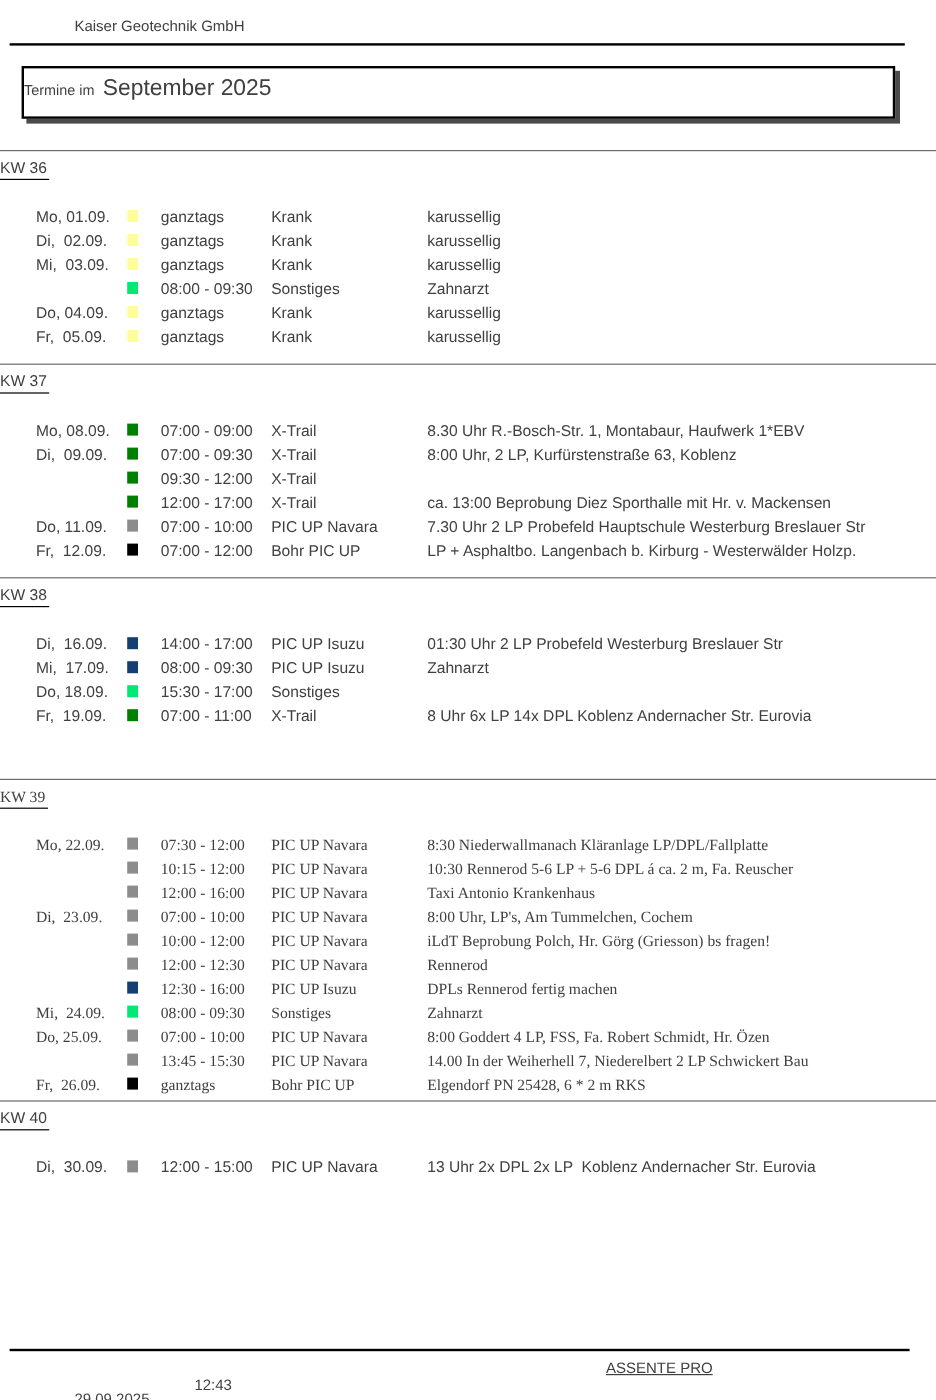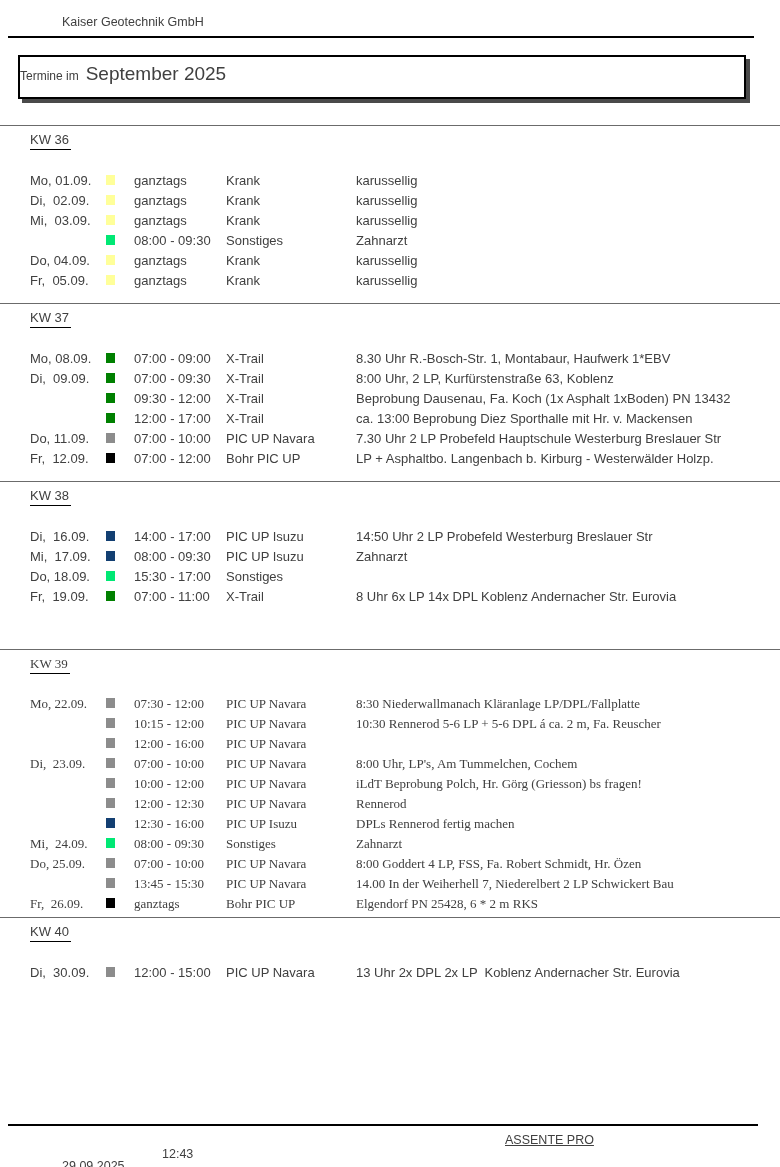--- a/index.html
+++ b/index.html
@@ -24,21 +24,21 @@
     display:flex;align-items:baseline;
     padding-top:6px;box-sizing:content-box;
   }
   .person{flex:0 0 238px;padding-left:20px;font-size:19px;}
   .title-prefix{font-size:12px;}
   .title-month{font-size:19px;margin-left:7px;}
   
   #sections{margin-top:26px;}
   section.week{border-top:1px solid #6b6b6b;padding-top:6px;}
   .kw{
-    margin-left:30px;display:inline-block;
+    display:inline-block;
     border-bottom:1px solid #000;padding:0 2px 1px 0;
     height:16px;line-height:16px;
   }
   .rows{margin:20px 0 0 30px;}
   section.week{padding-bottom:13px;}
   #sections section:nth-child(3){padding-bottom:43px;}
   #sections section:nth-child(4){padding-bottom:3px;font-family:Liberation Serif, serif;}
   #sections section:nth-child(5){padding-bottom:0;}
   .row{
     display:grid;
@@ -138,21 +138,20 @@
     <span class="time">07:00 - 09:30</span>
     <span class="cat">X-Trail</span>
     <span class="desc">8:00 Uhr, 2 LP, Kurfürstenstraße 63, Koblenz</span>
   </div>
 
   <div class="row">
     <span class="day"></span>
     <span class="sq-cell"><span class="sq" style="background: rgb(0, 128, 0);"></span></span>
     <span class="time">09:30 - 12:00</span>
     <span class="cat">X-Trail</span>
-    <span class="desc">Beprobung Dausenau, Fa. Koch (1x Asphalt 1xBoden) PN 13432</span>
   </div>
 
   <div class="row">
     <span class="day"></span>
     <span class="sq-cell"><span class="sq" style="background: rgb(0, 128, 0);"></span></span>
     <span class="time">12:00 - 17:00</span>
     <span class="cat">X-Trail</span>
     <span class="desc">ca. 13:00 Beprobung Diez Sporthalle mit Hr. v. Mackensen</span>
   </div>
 
@@ -175,21 +174,21 @@
   </section>
 
   <section class="week">
     <div class="kw">KW 38</div>
     <div class="rows">
   <div class="row">
     <span class="day">Di,  16.09.</span>
     <span class="sq-cell"><span class="sq" style="background: rgb(19, 63, 114);"></span></span>
     <span class="time">14:00 - 17:00</span>
     <span class="cat">PIC UP Isuzu</span>
-    <span class="desc">14:50 Uhr 2 LP Probefeld Westerburg Breslauer Str</span>
+    <span class="desc">01:30 Uhr 2 LP Probefeld Westerburg Breslauer Str</span>
   </div>
 
   <div class="row">
     <span class="day">Mi,  17.09.</span>
     <span class="sq-cell"><span class="sq" style="background: rgb(19, 63, 114);"></span></span>
     <span class="time">08:00 - 09:30</span>
     <span class="cat">PIC UP Isuzu</span>
     <span class="desc">Zahnarzt</span>
   </div>
 
@@ -227,20 +226,21 @@
     <span class="time">10:15 - 12:00</span>
     <span class="cat">PIC UP Navara</span>
     <span class="desc">10:30 Rennerod 5-6 LP + 5-6 DPL á ca. 2 m, Fa. Reuscher</span>
   </div>
 
   <div class="row">
     <span class="day"></span>
     <span class="sq-cell"><span class="sq" style="background: rgb(140, 140, 140);"></span></span>
     <span class="time">12:00 - 16:00</span>
     <span class="cat">PIC UP Navara</span>
+    <span class="desc">Taxi Antonio Krankenhaus</span>
   </div>
 
   <div class="row">
     <span class="day">Di,  23.09.</span>
     <span class="sq-cell"><span class="sq" style="background: rgb(140, 140, 140);"></span></span>
     <span class="time">07:00 - 10:00</span>
     <span class="cat">PIC UP Navara</span>
     <span class="desc">8:00 Uhr, LP's, Am Tummelchen, Cochem</span>
   </div>
 

